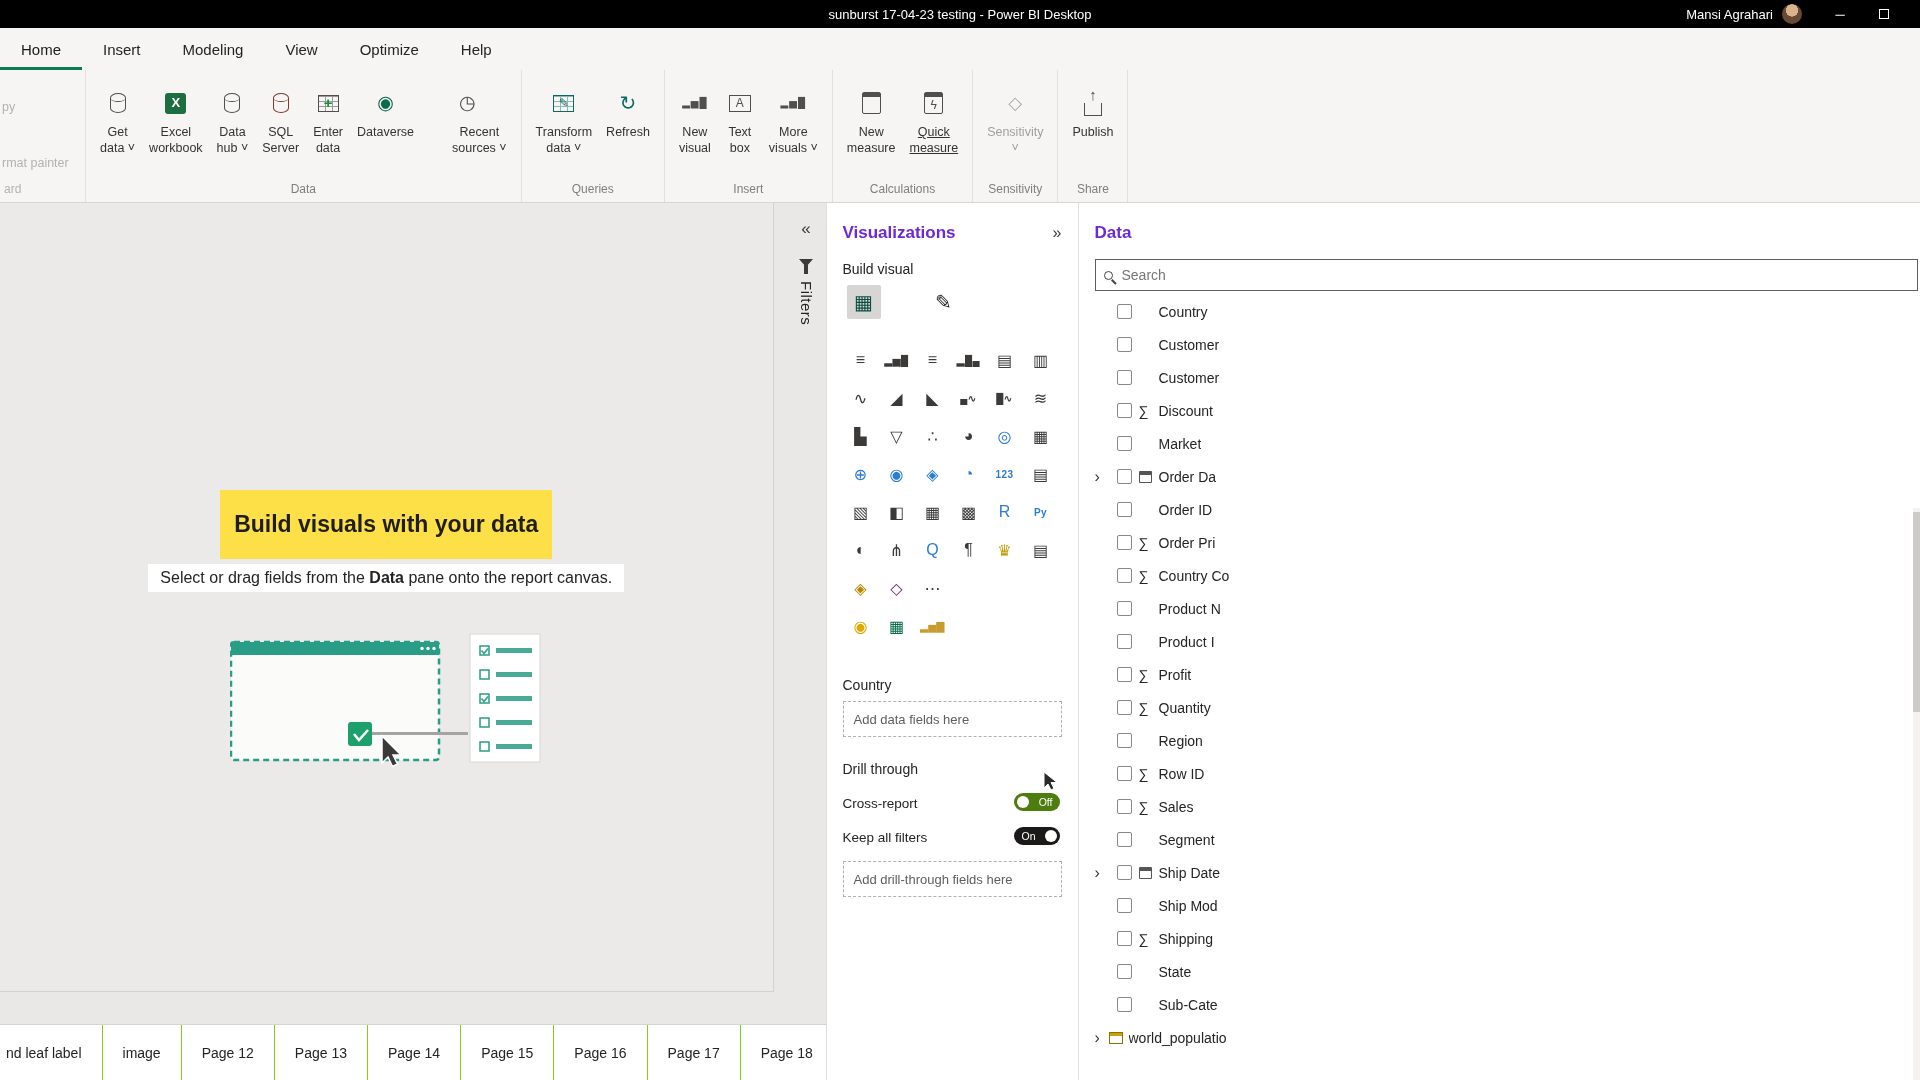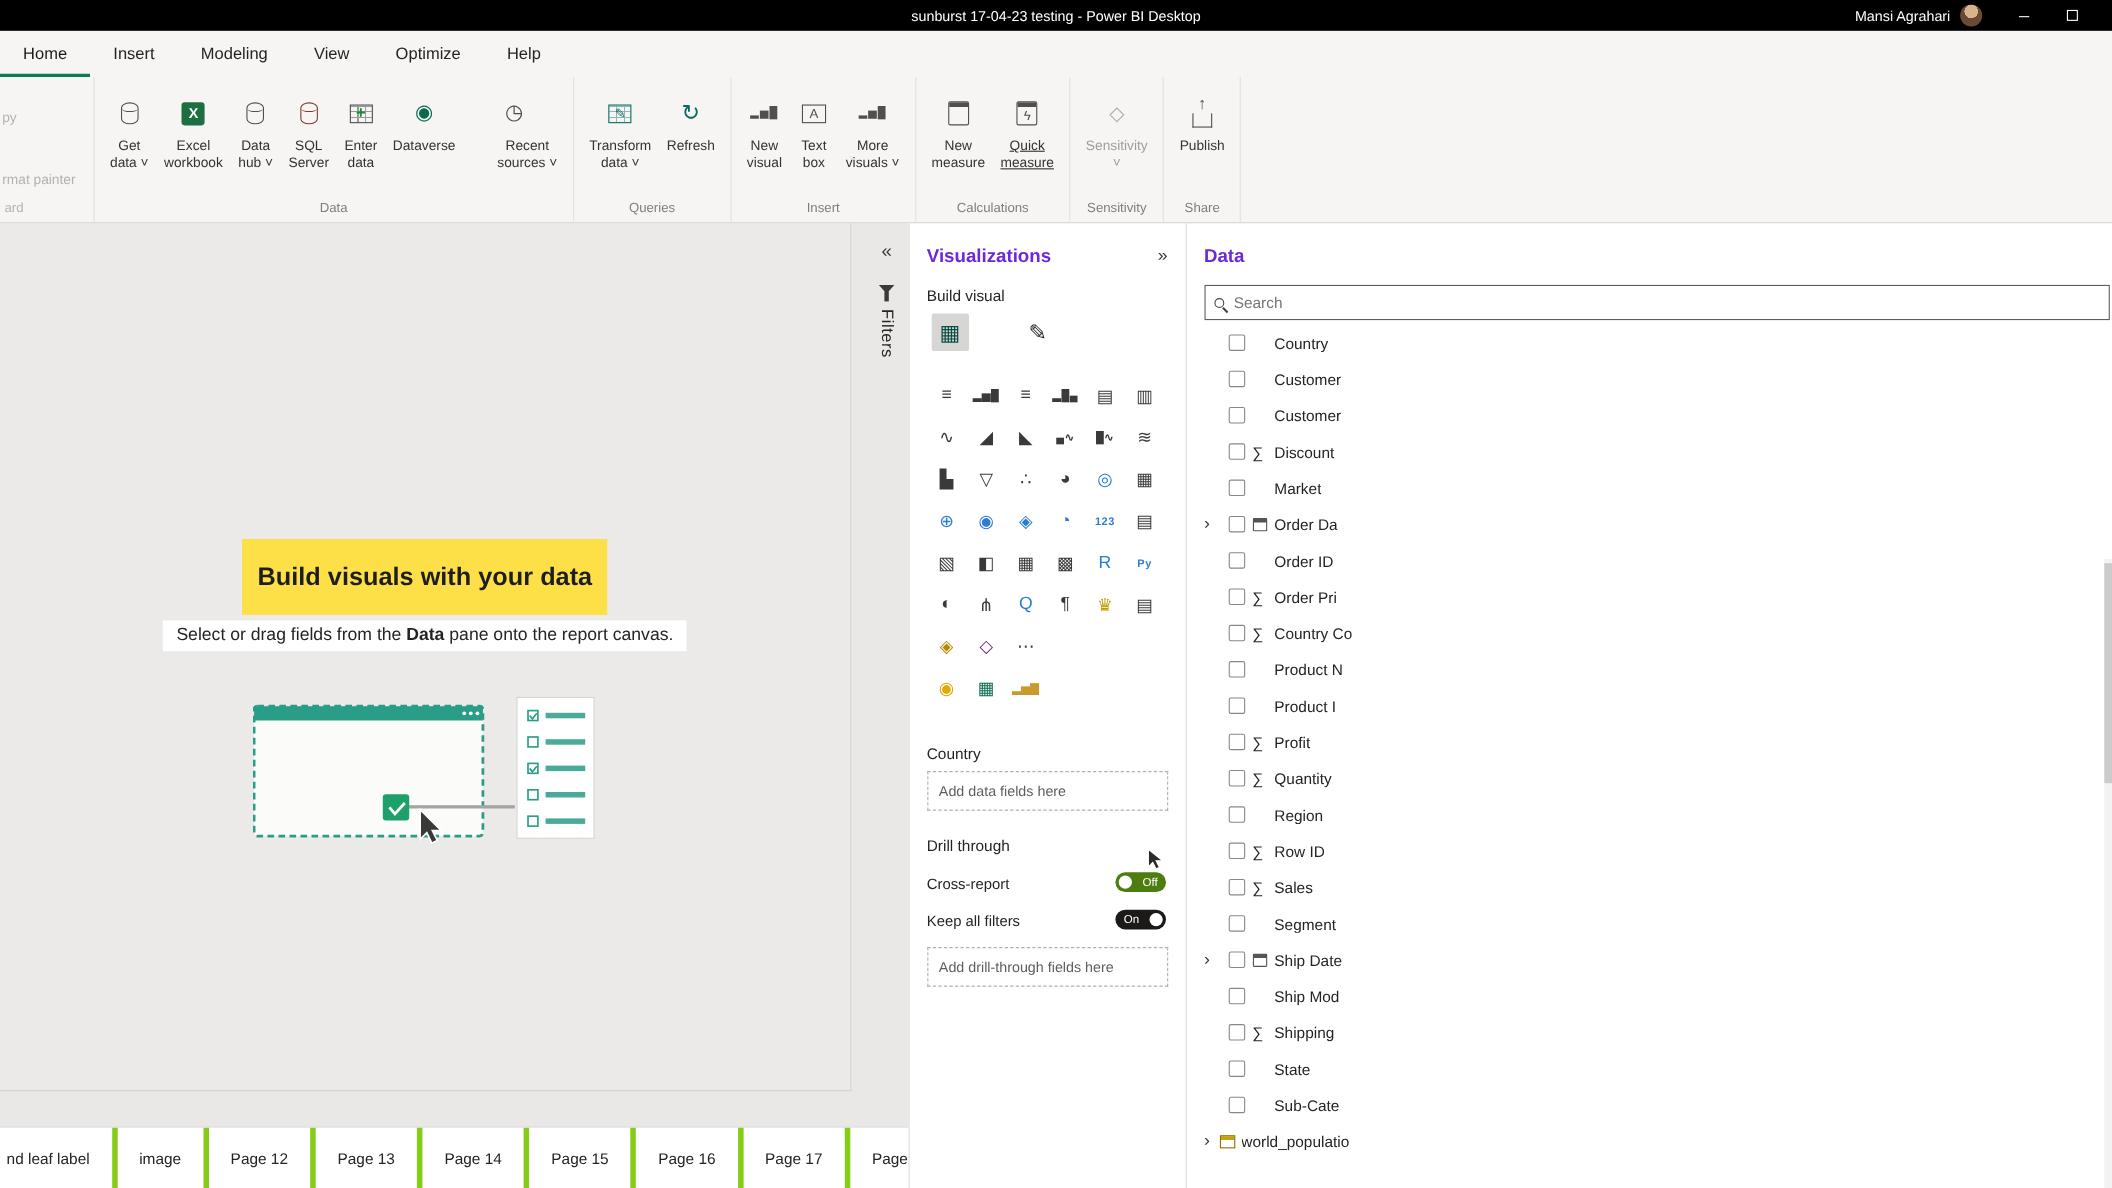--- a/index.html
+++ b/index.html
@@ -101,21 +101,21 @@
 .fslot{width:20px;flex:none;font-size:14px;color:#252423}
 .fslot.fcal{width:13px;height:12px;border:1.3px solid #555;border-top:4px solid #555;border-radius:1px;margin-right:7px}
 .ftable{width:14px;height:12px;border:1.2px solid #8f6f00;background:linear-gradient(#c8a20a 0 3px,transparent 3px);flex:none;margin-right:6px}
 .frow.trow .fgut{width:14px}
 .fname{overflow:hidden}
 .dscroll{position:absolute;right:0;top:305px;bottom:0;width:7px;background:#f4f3f2}
 .dthumb{position:absolute;top:4px;left:0;width:100%;height:200px;background:#cdcbc9}
 
 
 .tabbar{height:56px;background:#fff;border-top:1px solid #d6d4d2;display:flex;align-items:stretch;flex:none;overflow:hidden}
-.ptab{display:flex;align-items:center;padding:0 20px;font-size:14px;color:#252423;border-right:5px solid #84cc16;position:relative;flex:none}
+.ptab{display:flex;align-items:center;padding:0 20px;font-size:14px;color:#252423;border-right:1px solid #84cc16;position:relative;flex:none}
 .ptab:first-child{padding-left:6px}
 </style>
 </head>
 <body>
 
 <div id="app">
 
   <div class="titlebar">
     <span>sunburst 17-04-23 testing - Power BI Desktop</span>
     <div class="tb-right">

